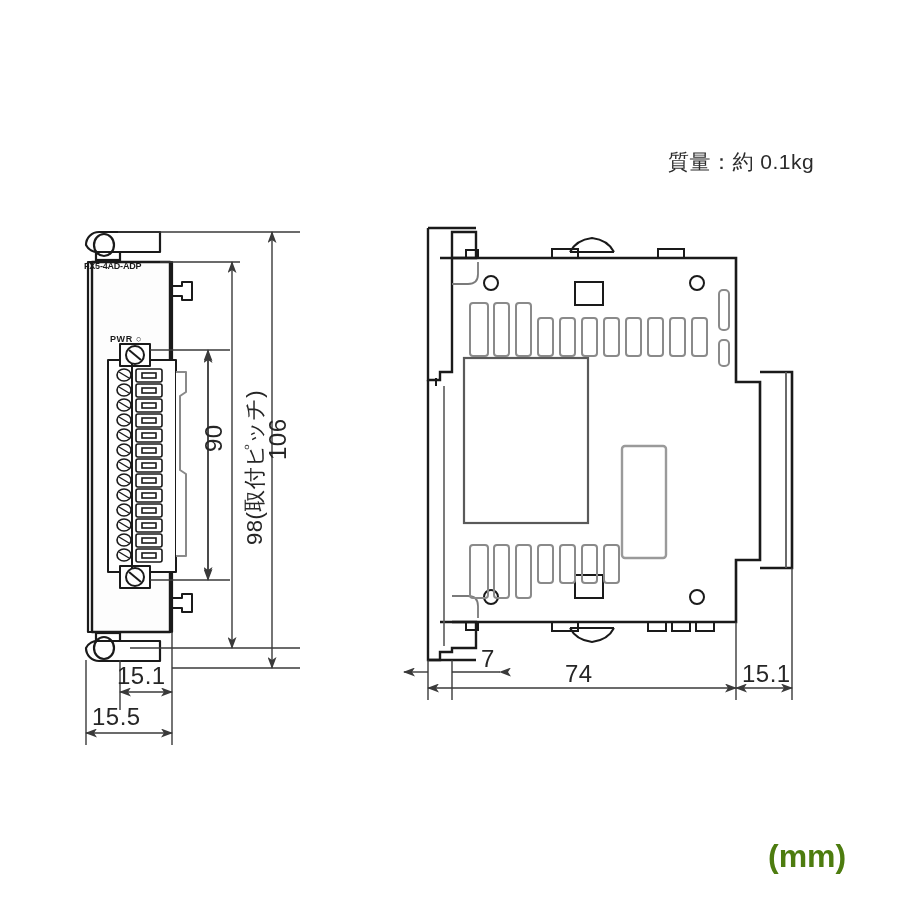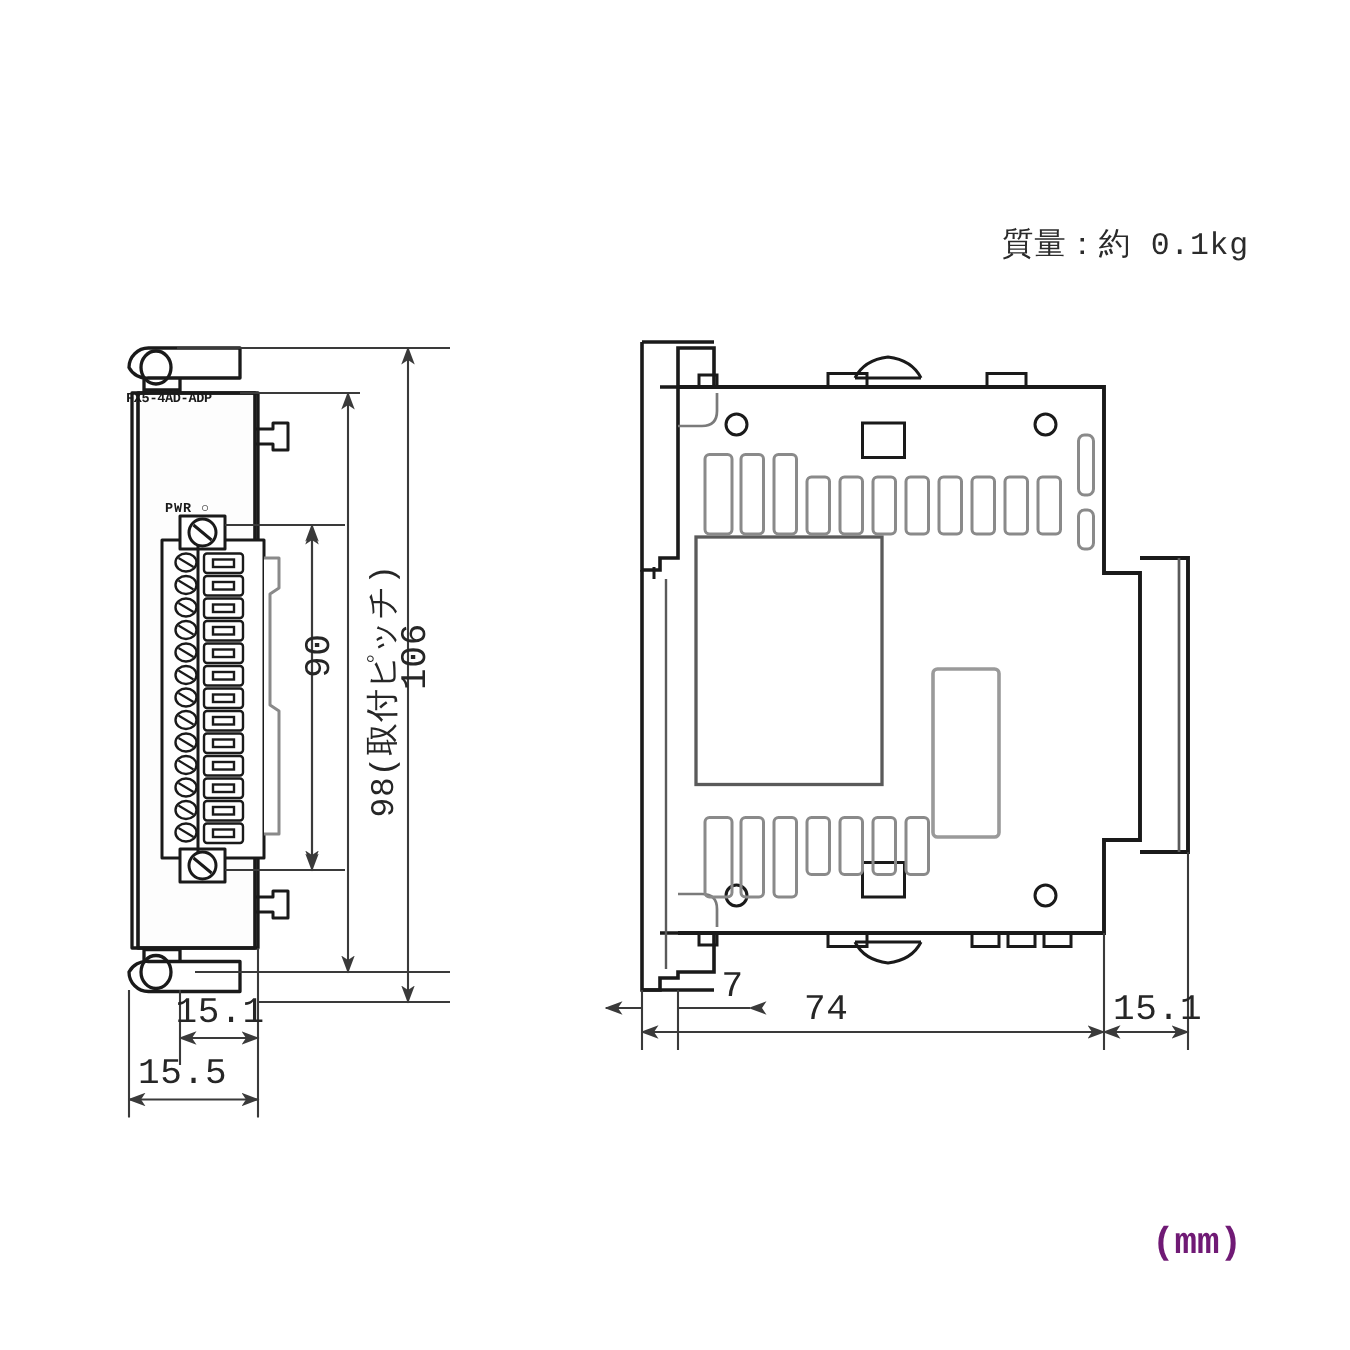--- a/index.html
+++ b/index.html
@@ -5,40 +5,40 @@
   html, body {
     margin: 0;
     padding: 0;
     background: #ffffff;
   }
   #page {
     position: relative;
     width: 900px;
     height: 900px;
     background: #ffffff;
-    font-family: Liberation Mono, monospace;
+    font-family: Liberation Sans, sans-serif;
     overflow: hidden;
   }
   .abs { position: absolute; }
 
   
   .weight-note {
     left: 668px;
     top: 148px;
     font-size: 21px;
     color: #2b2b2b;
     letter-spacing: 0.5px;
     white-space: nowrap;
   }
   .unit-note {
     left: 768px;
-    top: 814px;
-    font-size: 25px;
+    top: 838px;
+    font-size: 32px;
     font-weight: bold;
-    color: #701a75;
+    color: #4d7c0f;
     letter-spacing: 0px;
     white-space: nowrap;
   }
   .dim-text {
     font-size: 24px;
     color: #262626;
     white-space: nowrap;
     letter-spacing: 0.5px;
   }
   .dim-text.vert {
@@ -327,17 +327,17 @@
   <div class="abs dim-text vert jp" style="left:240px; top:545px;">98(取付ピッチ)</div>
 
   <div class="abs dim-text vert" style="left:264px; top:460px;">106</div>
 
   <div class="abs dim-text" style="left:117px; top:662px;">15.1</div>
 
   <div class="abs dim-text" style="left:92px; top:703px;">15.5</div>
 
   <div class="abs dim-text" style="left:481px; top:645px;">7</div>
 
-  <div class="abs dim-text" style="left:536px; top:660px;">74</div>
+  <div class="abs dim-text" style="left:565px; top:660px;">74</div>
 
   <div class="abs dim-text" style="left:742px; top:660px;">15.1</div>
 
 </div>
 
 </body></html>

